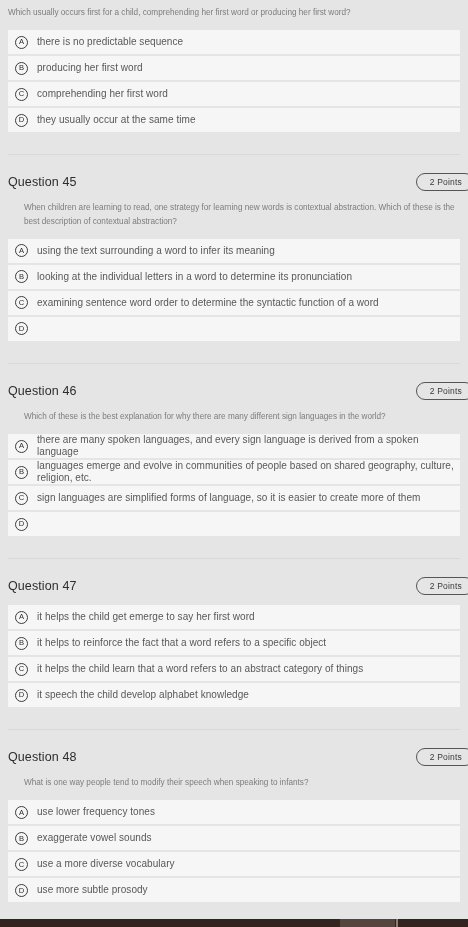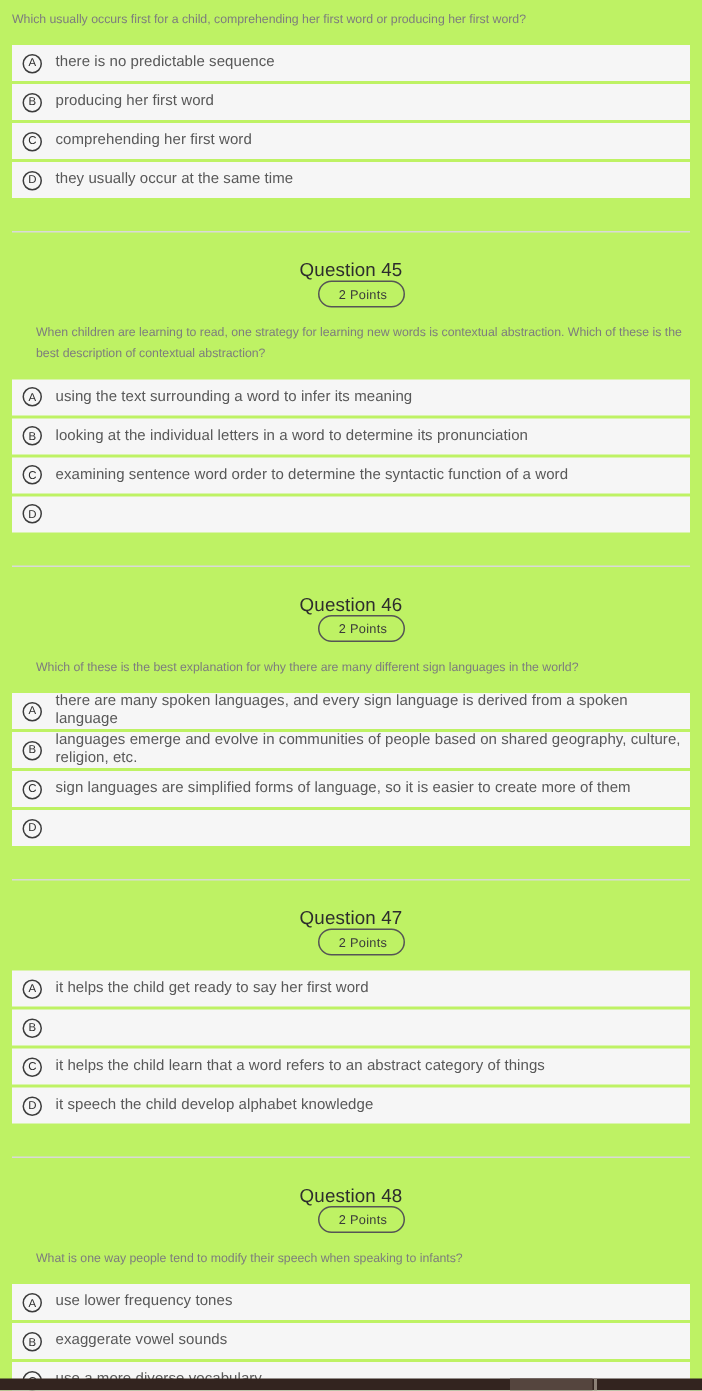--- a/index.html
+++ b/index.html
@@ -9,42 +9,41 @@
     width: 468px;
     height: 927px;
     background: #ffffff;
     font-family: "Liberation Sans", sans-serif;
     overflow: hidden;
   }
   .page {
     position: relative;
     width: 468px;
     height: 927px;
-    background: #bef264;
+    background: #e5e5e5;
     padding: 0;
   }
   .content {
     padding: 0 8px;
   }
 
   
   .q-block { padding: 0; }
 
   .q-divider {
     height: 1px;
     background: #d9d9d9;
     margin: 0 0 0 0;
   }
 
   .q-header {
     display: flex;
     align-items: center;
     justify-content: space-between;
     padding: 18px 0 10px 0;
-    flex-direction: column;
   }
   .q-title {
     font-size: 12.5px;
     color: #2d2d2d;
     font-weight: 400;
     letter-spacing: 0.1px;
   }
   .points-badge {
     border: 1px solid #555555;
     border-radius: 11px;
@@ -238,25 +237,26 @@
     <div class="q-block">
       <div class="q-divider"></div>
       <div class="q-header">
         <span class="q-title">Question 47</span>
         <span class="points-badge">2 Points</span>
       </div>
       <div class="options">
 
         <div class="option-row">
           <span class="opt-letter">A</span>
-          <span class="opt-text">it helps the child get ready to say her first word</span>
-        </div>
-
-        <div class="option-row">
-          <span class="opt-letter">B</span>
+          <span class="opt-text">it helps the child get emerge to say her first word</span>
+        </div>
+
+        <div class="option-row">
+          <span class="opt-letter">B</span>
+          <span class="opt-text">it helps to reinforce the fact that a word refers to a specific object</span>
         </div>
 
         <div class="option-row">
           <span class="opt-letter">C</span>
           <span class="opt-text">it helps the child learn that a word refers to an abstract category of things</span>
         </div>
 
         <div class="option-row">
           <span class="opt-letter">D</span>
           <span class="opt-text">it speech the child develop alphabet knowledge</span>

